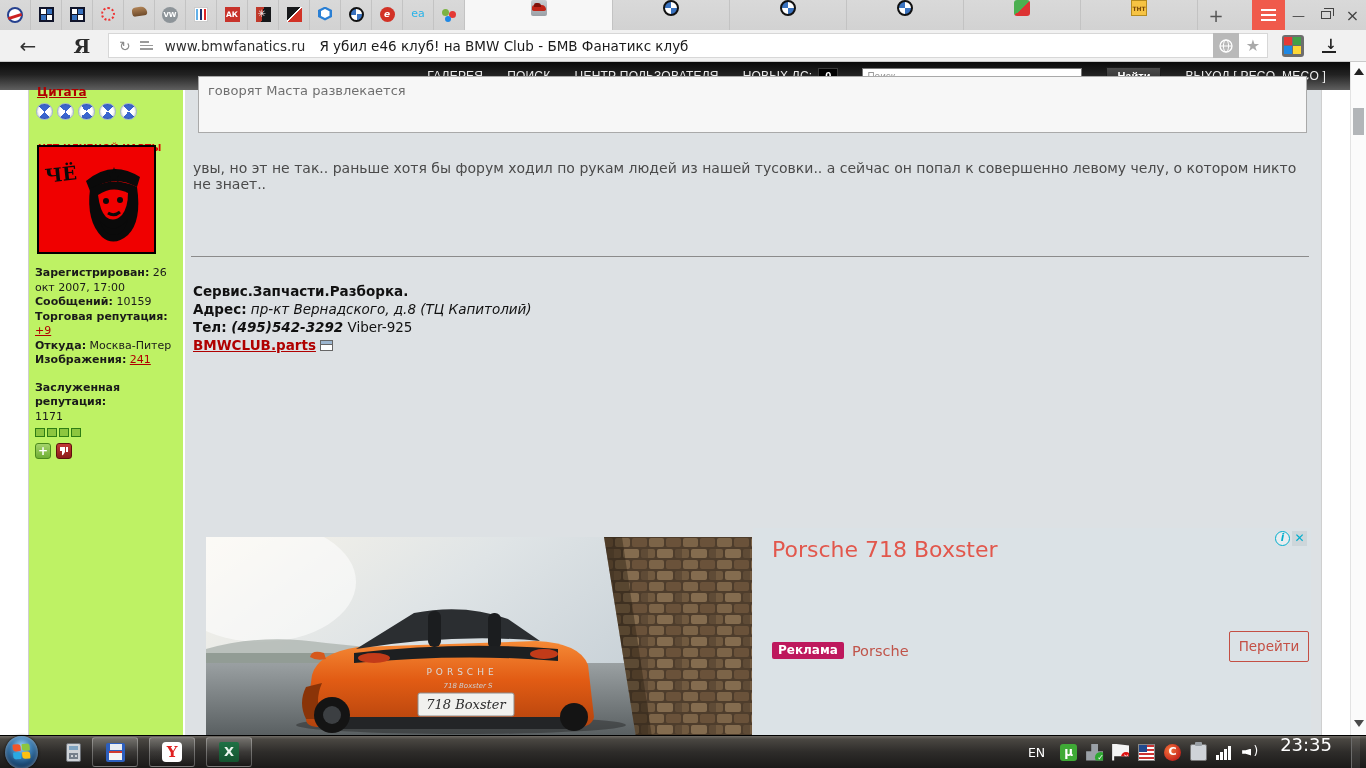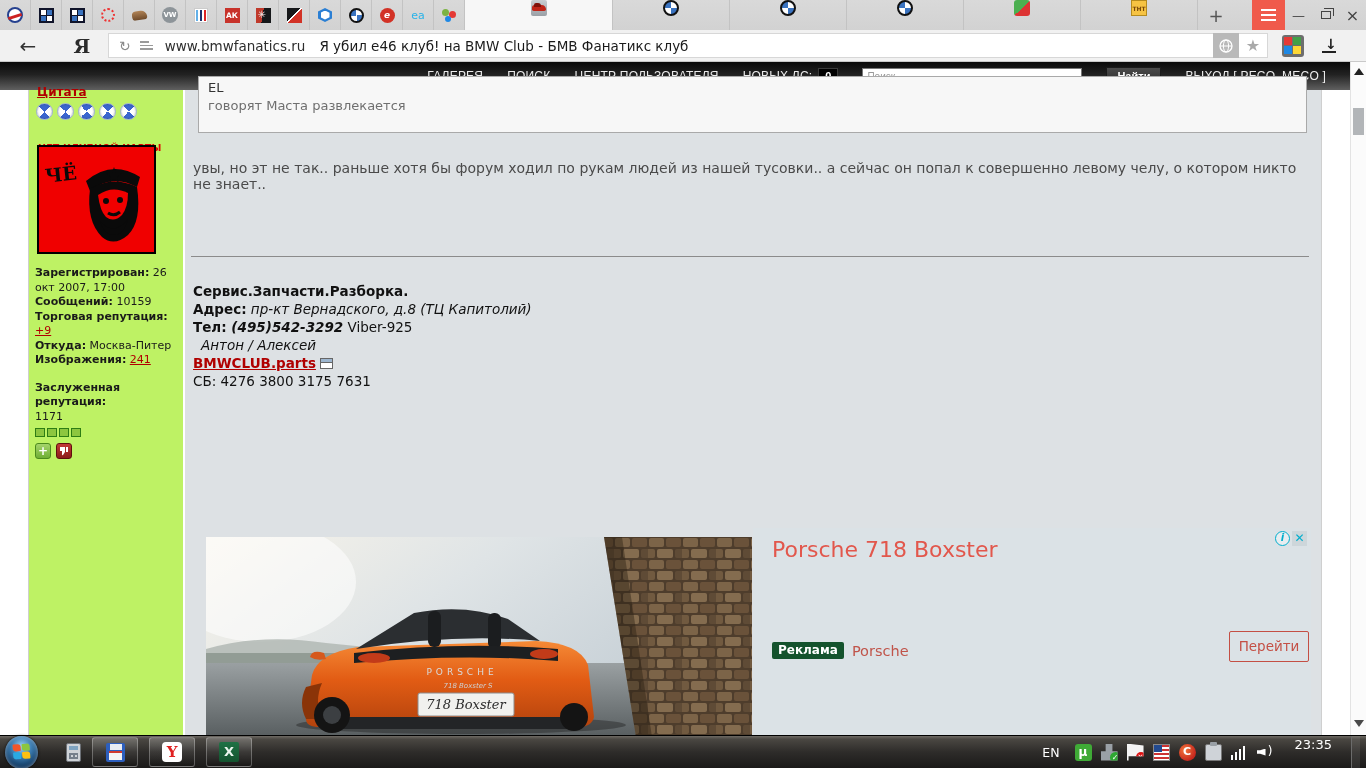--- a/index.html
+++ b/index.html
@@ -6,21 +6,21 @@
   html,body { width:1366px; height:768px; overflow:hidden; background:#fff;
     font-family:"DejaVu Sans", sans-serif; }
   .stage { position:relative; width:1366px; height:768px; overflow:hidden; }
 
   
   .tabbar { position:absolute; left:0; top:0; width:1366px; height:30px;
     background:linear-gradient(#d9d9d9,#d2d2d2); display:flex; align-items:stretch; }
   .pinned { display:flex; }
   .ptab { width:31px; display:flex; align-items:center; justify-content:center;
     border-right:1px solid #c3c3c3; }
-  .ptab .pi { width:17px; height:17px; display:flex; align-items:center; justify-content:center;
+  .ptab .pi { width:17px; height:17px; display:flex; align-items:flex-start; justify-content:center;
     font-size:9px; font-weight:bold; }
   .tab { display:flex; align-items:center; gap:18px; padding:0 8px; width:117px;
     border-right:1px solid #c3c3c3; color:#5a5a5a; font-size:12.5px; overflow:hidden; white-space:nowrap;flex-direction:column; }
   .tab.active { background:#f7f7f7; width:148px; color:#333; }
   .tab .ttl { flex:1; overflow:hidden; white-space:nowrap; }
   .tab .x { color:#8a8a8a; font-size:14px; }
   .newtab { width:36px; display:flex; align-items:center; justify-content:center;
     font-size:18px; color:#555; }
   .wctrl { margin-left:auto; display:flex; align-items:center; }
   .menu-btn { width:33px; height:30px; background:#f05a4b; display:flex; flex-direction:column;
@@ -135,21 +135,21 @@
   .ad { position:absolute; top:438px; left:8px; right:10px; height:210px; }
   .ad-img { position:absolute; left:13px; top:9px; width:546px; height:200px; overflow:hidden; background:#cfd6da; }
   .ad-panel { position:absolute; left:560px; right:0; top:0; bottom:-1px; background:#dbe2e6; }
   .ad-ctrl { position:absolute; top:3px; right:4px; display:flex; gap:2px; }
   .adinfo { width:15px; height:15px; color:#00aecd; border:1.5px solid #00aecd; border-radius:50%;
     font-size:10px; line-height:12px; text-align:center; font-style:italic; font-weight:bold; background:#e8edf0; }
   .adx { width:15px; height:15px; color:#00aecd; background:#cdd6da; font-size:12px; line-height:15px; text-align:center; font-weight:bold; }
   .ad-title { position:absolute; left:19px; top:9px; font-size:22px; color:#e2574c; }
   .ad-body { position:absolute; left:19px; top:52px; right:26px; font-size:15px; color:#3a3f42; line-height:21px; }
   .ad-row { position:absolute; left:19px; top:114px; display:flex; align-items:center; gap:8px; }
-  .ad-badge { background:#14532d; color:#fff; font-size:12px; font-weight:bold; padding:1px 6px 2px; border-radius:2px; }
+  .ad-badge { background:#be185d; color:#fff; font-size:12px; font-weight:bold; padding:1px 6px 2px; border-radius:2px; }
   .ad-advertiser { color:#c0544a; font-size:14.5px; }
   .ad-cta { position:absolute; right:2px; top:103px; width:80px; height:31px; background:transparent;
     border:1px solid #c44f44; color:#c44f44; font-size:13.5px; border-radius:2px; text-align:center; line-height:29px; }
 
   
   .scroll { position:absolute; right:0; top:62px; bottom:33px; width:16px; background:#fbfbfb;
     border-left:1px solid #e3e3e3; }
   .sc-up { position:absolute; top:6px; left:3px; width:0; height:0; border-left:5px solid transparent;
     border-right:5px solid transparent; border-bottom:7px solid #222; }
   .sc-thumb { position:absolute; top:46px; left:2px; width:11px; height:27px; background:#b2b5b8; }
@@ -203,21 +203,21 @@
   .clip { background:#cfd3d8; border:1px solid #777; border-radius:2px; }
   .clip:before { content:""; position:absolute; left:4px; top:-3px; width:7px; height:4px; background:#9aa0a6; border-radius:1px; }
   .bars { display:flex; align-items:flex-end; gap:1.5px; width:17px; height:15px; }
   .bars i { width:2.5px; background:#fff; }
   .bars i:nth-child(1){ height:5px; } .bars i:nth-child(2){ height:8px; }
   .bars i:nth-child(3){ height:11px; } .bars i:nth-child(4){ height:14px; }
   .spk { width:17px; height:15px; position:relative; }
   .spk:before { content:""; position:absolute; left:0; top:4px; width:9px; height:7px; background:#fff;
     clip-path:polygon(0 25%,40% 25%,100% 0,100% 100%,40% 75%,0 75%); }
   .spk:after { content:")"; position:absolute; right:1px; top:-1px; color:#fff; font-size:12px; }
-  .clock { font-size:13px; margin:0 10px 16px 12px; }
+  .clock { font-size:18px; margin:0 10px 16px 12px; }
   .showdesk { width:9px; height:33px; border-left:1px solid #6b6b6b; background:rgba(255,255,255,.08); }
 
   
   .i-circ { width:16px; height:16px; border-radius:50%; border:2px solid #26418f; position:relative; background:#fff; }
   .i-circ:before { content:""; position:absolute; left:-1px; top:6px; width:14px; height:3px; background:#c22; transform:rotate(-18deg); }
   .i-bmwm { width:15px; height:15px; background:#10142a; display:grid; grid-template-columns:5px 5px; grid-template-rows:5px 5px; gap:1px; padding:2px; }
   .i-bmwm i:nth-child(1){ background:#fff; } .i-bmwm i:nth-child(2){ background:#3a73c0; }
   .i-bmwm i:nth-child(3){ background:#3a73c0; } .i-bmwm i:nth-child(4){ background:#fff; }
   .i-ring { width:14px; height:14px; border-radius:50%; border:2.5px dotted #e33; }
   .i-bronze { width:15px; height:9px; background:linear-gradient(#b08356,#6e4a2a); border-radius:4px 6px 3px 3px; transform:rotate(-8deg); }
@@ -481,35 +481,32 @@
                     <path d="M1 1 h5 v5 l-2 3 q-1 1 -1 -1 l0 -3 h-2 z M7 1 h2 v5 h-2 z" fill="#fff"></path>
                   </svg>
               </span>
             </div>
           </div>
         </div>
       </div>
 
       <div class="pcol">
         <div class="quotebox">
-          <div class="qauthor">EL</div>
           <div class="qtext">говорят Маста развлекается</div>
         </div>
 
         <div class="postbody">увы, но эт не так.. раньше хотя бы форум ходил по рукам людей из нашей тусовки.. а сейчас он попал к совершенно левому челу, о котором никто не знает..</div>
 
         <div class="sepline"></div>
 
         <div class="sig">
           <div><b>Сервис.Запчасти.Разборка.</b></div>
           <div><b>Адрес:</b><i> пр-кт Вернадского, д.8 (ТЦ Капитолий)</i></div>
           <div><b>Тел:</b><b><i> (495)542-3292</i></b><span> Viber-925</span></div>
-          <div class="names">Антон / Алексей</div>
           <div><a class="siglink" style="font-weight:bold;">BMWCLUB.parts</a><span class="winico"></span></div>
-          <div>СБ: 4276 3800 3175 7631</div>
         </div>
 
         <div class="ad">
           <div class="ad-img">
             <svg width="546" height="200" viewBox="0 0 546 200">
               <defs>
                 <linearGradient id="sky" x1="0" y1="0" x2="1" y2="0.5">
                   <stop offset="0" stop-color="#f8f4ea"></stop>
                     <stop offset="0.45" stop-color="#dfe4e6"></stop>
                     <stop offset="1" stop-color="#c3cdd4"></stop>

